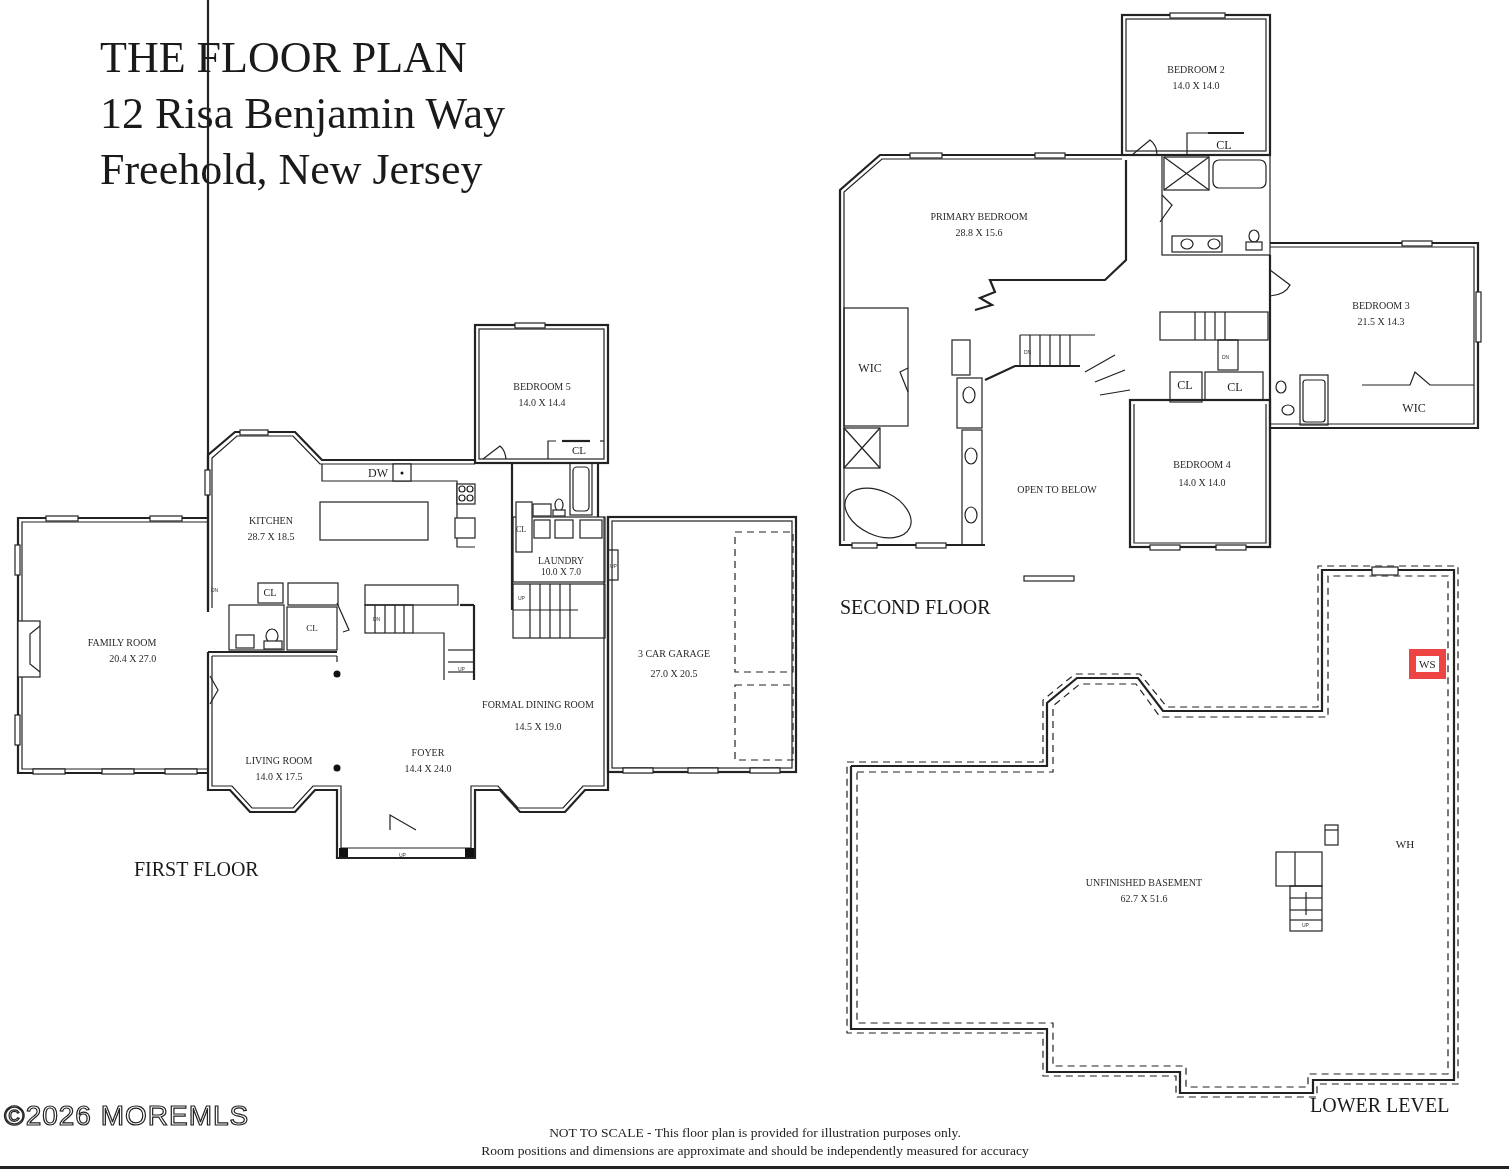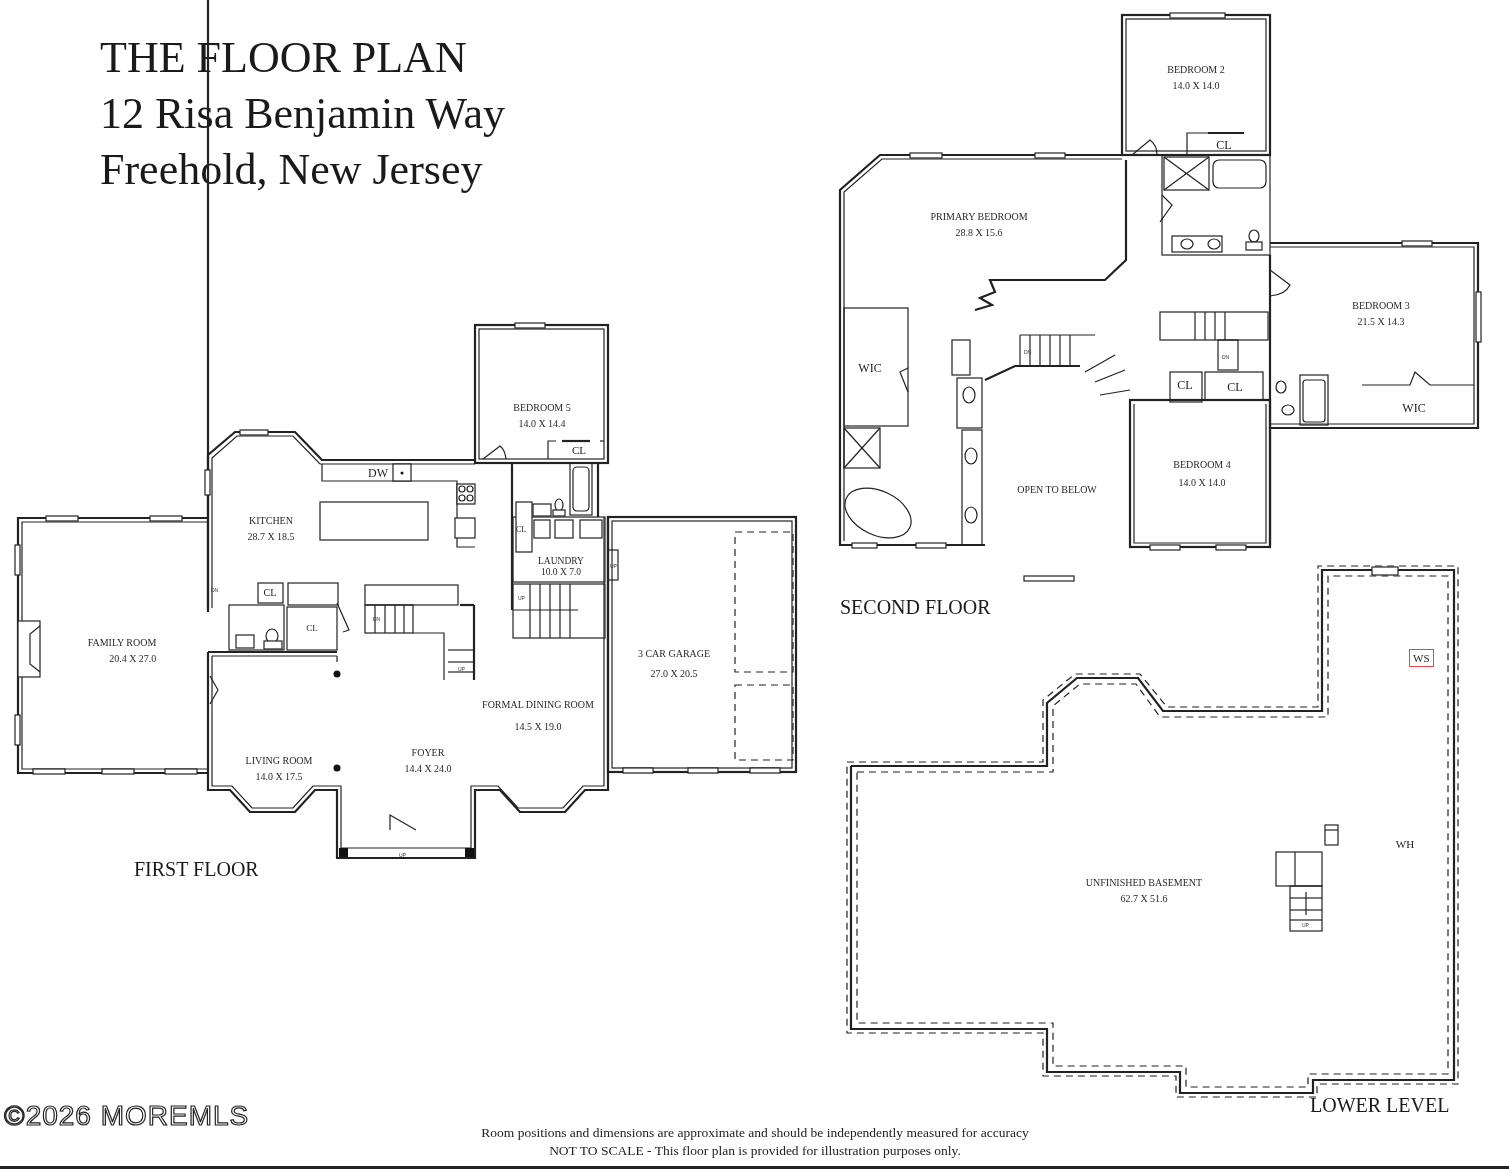--- a/index.html
+++ b/index.html
@@ -9,21 +9,21 @@
   svg.plan { position: absolute; left: 0; top: 0; }
   .wall { fill: none; stroke: #222; stroke-width: 2.2; }
   .wall-thin { fill: none; stroke: #222; stroke-width: 1.2; }
   .dash { fill: none; stroke: #222; stroke-width: 1.2; stroke-dasharray: 7 5; }
   .fix { fill: #fff; stroke: #222; stroke-width: 1.2; }
   .solid { fill: #111; stroke: none; }
   .room-label { position: absolute; text-align: center; font-size: 10px; line-height: 16px; color: #2a2a2a; white-space: nowrap; transform: translateX(-50%); font-family: "Liberation Serif", serif; }
   .small-label { position: absolute; font-size: 12px; color: #222; white-space: nowrap; transform: translateX(-50%); font-family: "Liberation Serif", serif; }
   .tiny-label { position: absolute; font-size: 5px; color: #333; white-space: nowrap; font-family: "Liberation Sans", sans-serif; }
   .floor-label { position: absolute; font-size: 20px; color: #1a1a1a; white-space: nowrap; font-family: "Liberation Serif", serif; }
-  .ws-box { position: absolute; border: 1px solid #ef4444; font-size: 11px; padding: 2px 3px; font-family: "Liberation Serif", serif; }
+  .ws-box { position: absolute; border: 7px solid #ef4444; font-size: 11px; padding: 2px 3px; font-family: "Liberation Serif", serif; }
   .copyright { position: absolute; left: 4px; top: 1100px; font-size: 28px; letter-spacing: 1px; color: #fff; -webkit-text-stroke: 1.2px #222; font-family: "Liberation Sans", sans-serif; font-weight: normal; }
   .disclaimer { position: absolute; left: 350px; width: 810px; top: 1124px; text-align: center; font-size: 13.5px; line-height: 18px; color: #222; font-family: "Liberation Serif", serif; }
   .bottom-rule { position: absolute; left: 0; top: 1166px; width: 1509px; height: 3px; background: #222; }
 </style>
 </head>
 <body>
 
 <div class="title-block">
   <div class="title-line">THE FLOOR PLAN</div>
   <div class="title-line">12 Risa Benjamin Way</div>
@@ -289,21 +289,21 @@
   <div>14.0 X 17.5</div>
 </div>
 <div class="room-label" style="left:408px; top:745px;margin-left:20px;">
   <div>FOYER</div>
   <div>14.4 X 24.0</div>
 </div>
 <div class="room-label" style="left:538px; top:694px; line-height:22px;">
   <div>FORMAL DINING ROOM</div>
   <div>14.5 X 19.0</div>
 </div>
-<div class="room-label" style="left:542px; top:379px;margin-top:21px;">
+<div class="room-label" style="left:542px; top:379px;">
   <div>BEDROOM 5</div>
   <div>14.0 X 14.4</div>
 </div>
 <div class="room-label" style="left:561px; top:556px; font-size:9.5px; line-height:11px;">
   <div>LAUNDRY</div>
   <div>10.0 X 7.0</div>
 </div>
 <div class="room-label" style="left:674px; top:644px; line-height:20px;">
   <div>3 CAR GARAGE</div>
   <div>27.0 X 20.5</div>
@@ -358,16 +358,16 @@
   <div>62.7 X 51.6</div>
 </div>
 <div class="ws-box" style="left:1409px; top:649px;">WS</div>
 <div class="small-label" style="left:1365px; top:838px; font-size:11px;margin-left:40px;">WH</div>
 <div class="tiny-label" style="left:1302px; top:922px;">UP</div>
 
 <div class="floor-label" style="left:1310px; top:1094px;">LOWER LEVEL</div>
 
 <div class="copyright">©2026 MOREMLS</div>
 <div class="disclaimer">
+  <div>NOT TO SCALE - This floor plan is provided for illustration purposes only.</div>
   <div>Room positions and dimensions are approximate and should be independently measured for accuracy</div>
-  <div>NOT TO SCALE - This floor plan is provided for illustration purposes only.</div>
 </div>
 <div class="bottom-rule"></div>
 
 </body></html>

